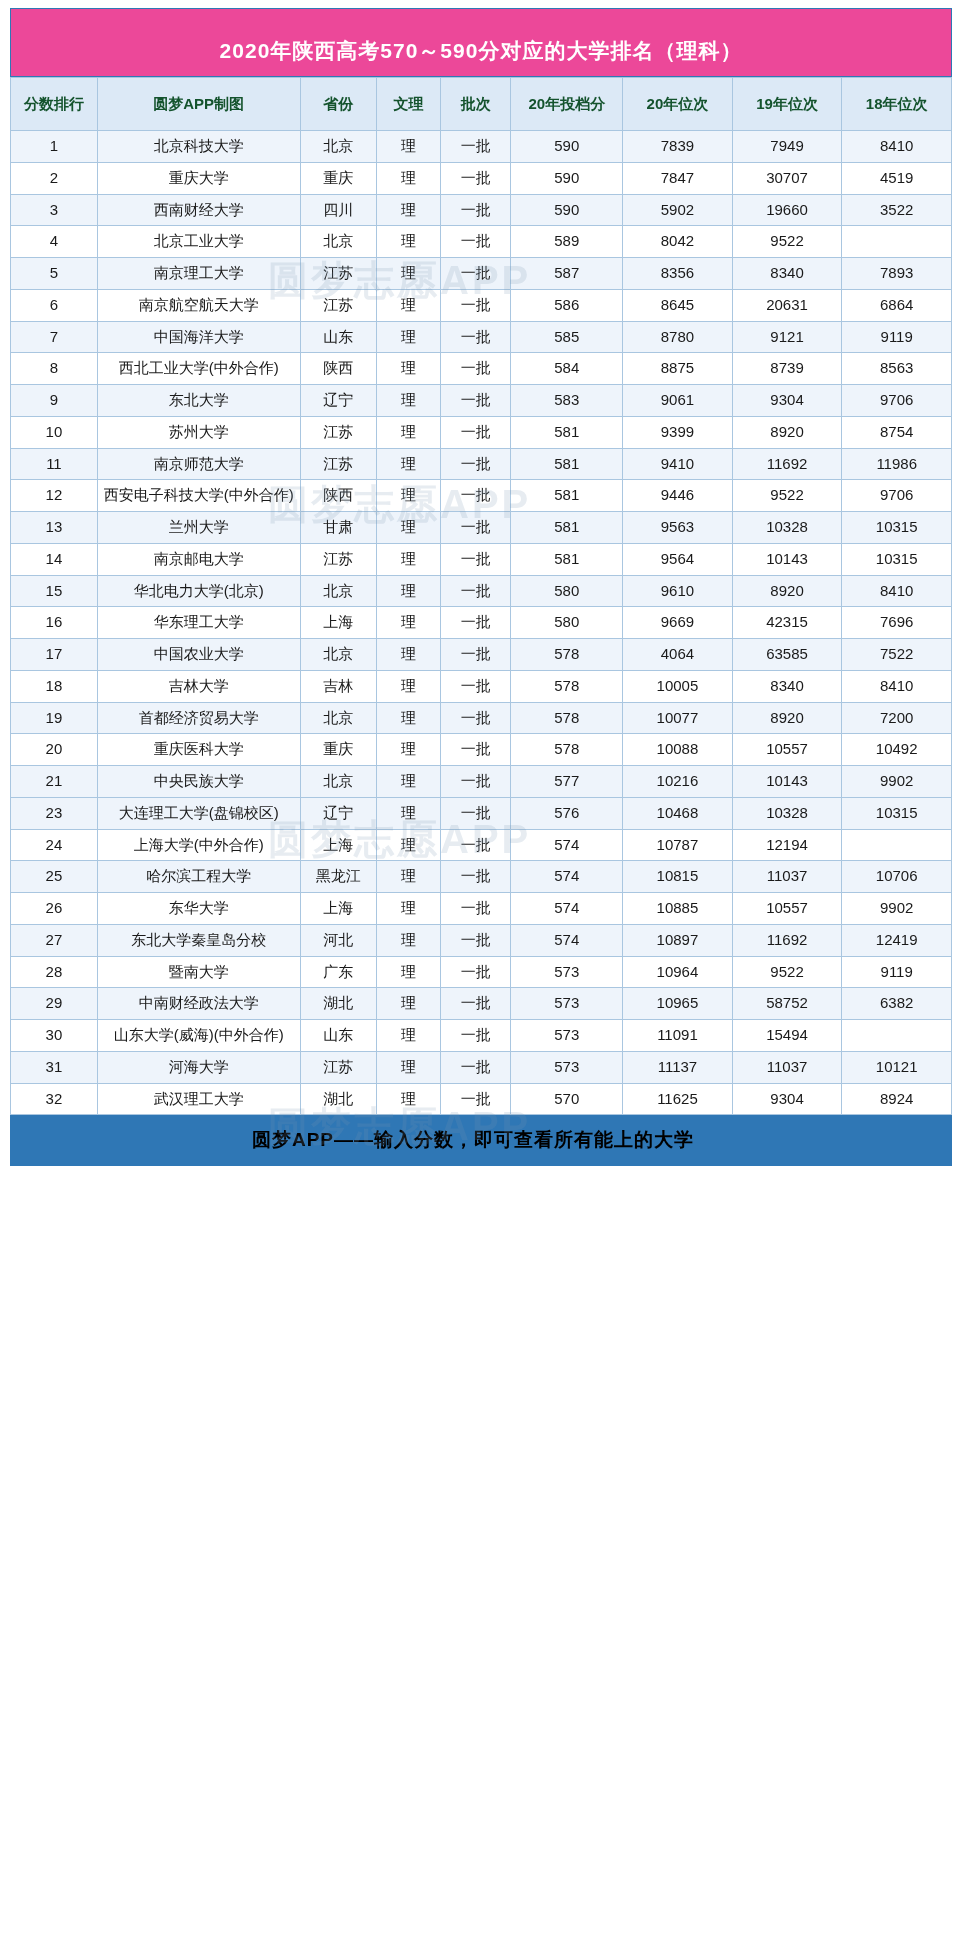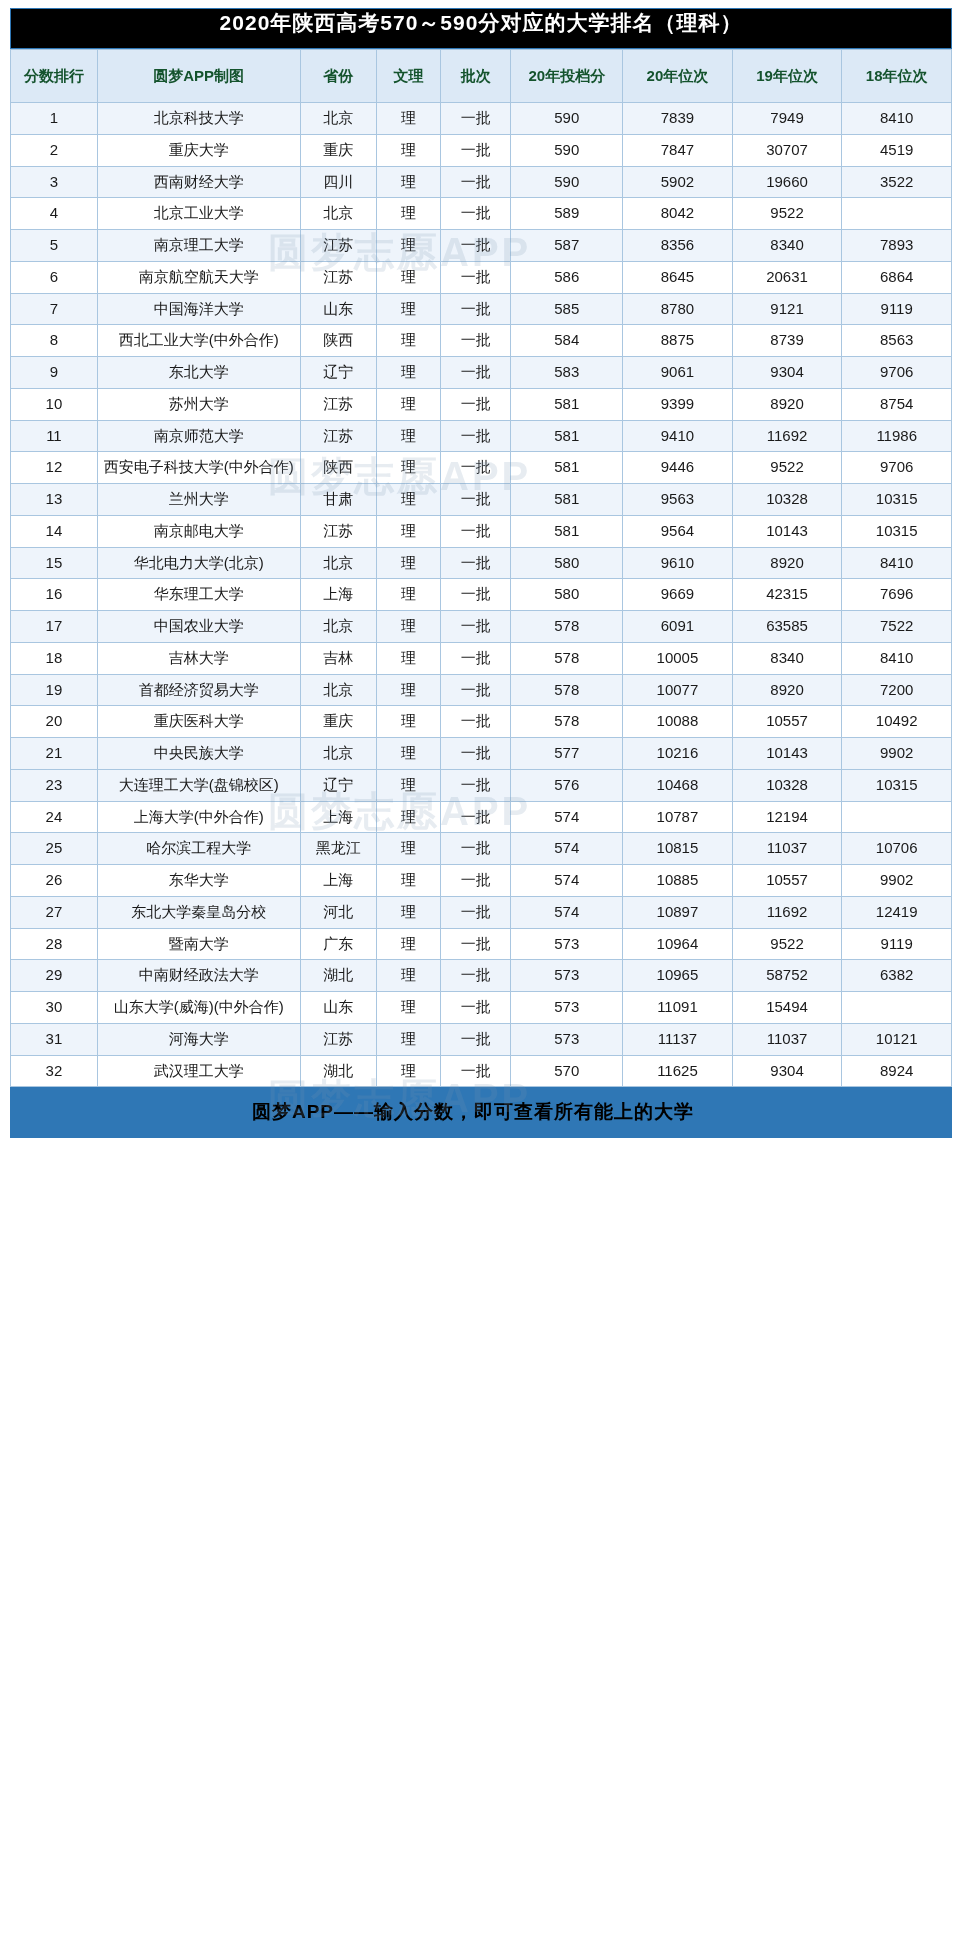--- a/index.html
+++ b/index.html
@@ -12,27 +12,27 @@
     font-family: "Liberation Sans", "DejaVu Sans", sans-serif;
   }
   .page {
     width: 962px;
     box-sizing: border-box;
     padding: 8px 10px 10px 10px;
     position: relative;
     background: #ffffff;
   }
   .title-bar {
-    background: #000000;
+    background: #ec4899;
     color: #ffffff;
     text-align: center;
     font-size: 21px;
     font-weight: bold;
     letter-spacing: 1px;
-    padding: 0 0 11px 0;
+    padding: 28px 0 11px 0;
     border: 1px solid #2f77b5;
   }
   table.rank-table {
     width: 100%;
     border-collapse: collapse;
     table-layout: fixed;
   }
   table.rank-table th,
   table.rank-table td {
     border: 1px solid #a9c6e0;
@@ -303,21 +303,21 @@
             <td class="c-r19">42315</td>
             <td class="c-r18">7696</td>
           </tr>
           <tr class="row-odd">
             <td class="c-rank">17</td>
             <td class="c-name">中国农业大学</td>
             <td class="c-prov">北京</td>
             <td class="c-type">理</td>
             <td class="c-batch">一批</td>
             <td class="c-score">578</td>
-            <td class="c-r20">6091</td>
+            <td class="c-r20">4064</td>
             <td class="c-r19">63585</td>
             <td class="c-r18">7522</td>
           </tr>
           <tr class="row-even">
             <td class="c-rank">18</td>
             <td class="c-name">吉林大学</td>
             <td class="c-prov">吉林</td>
             <td class="c-type">理</td>
             <td class="c-batch">一批</td>
             <td class="c-score">578</td>

